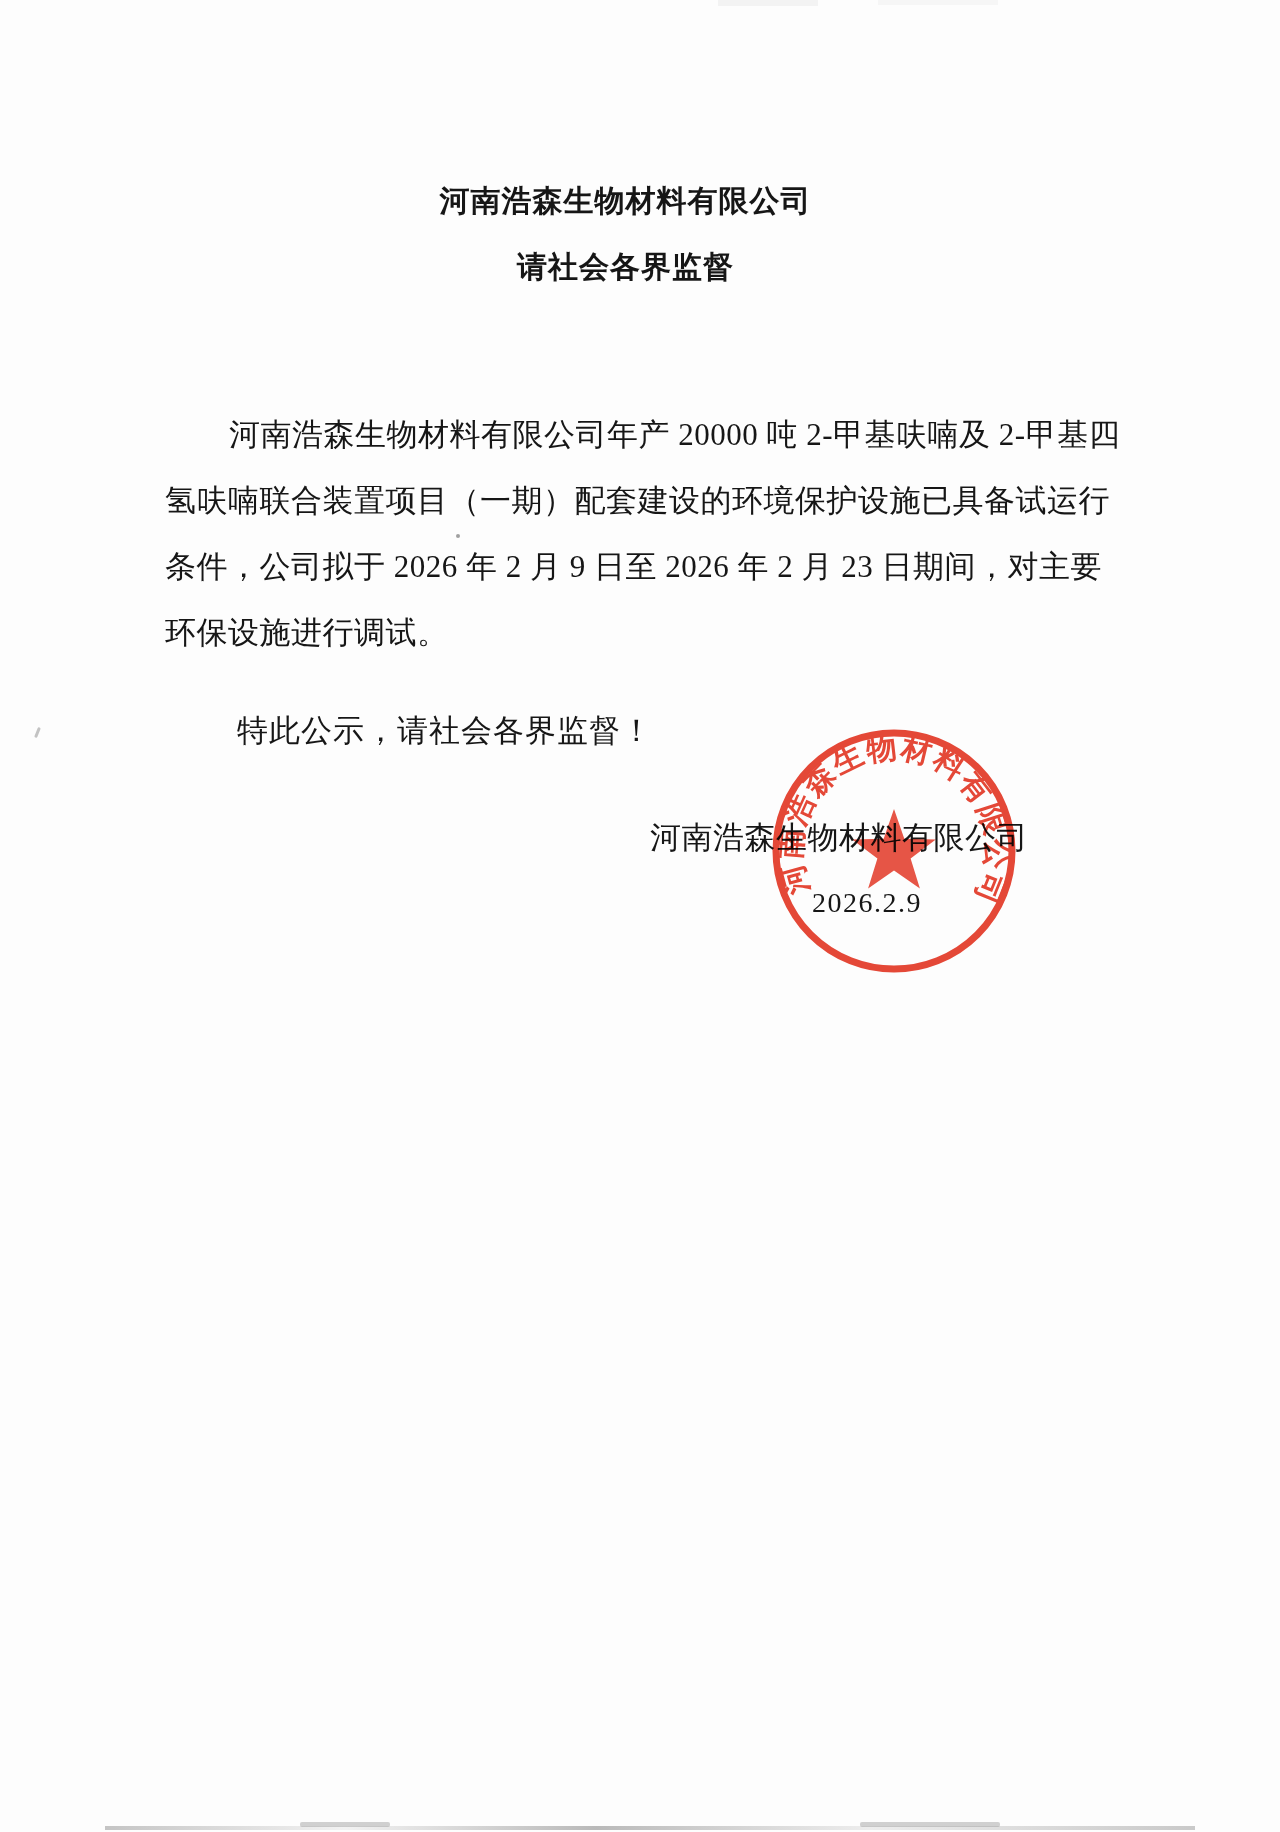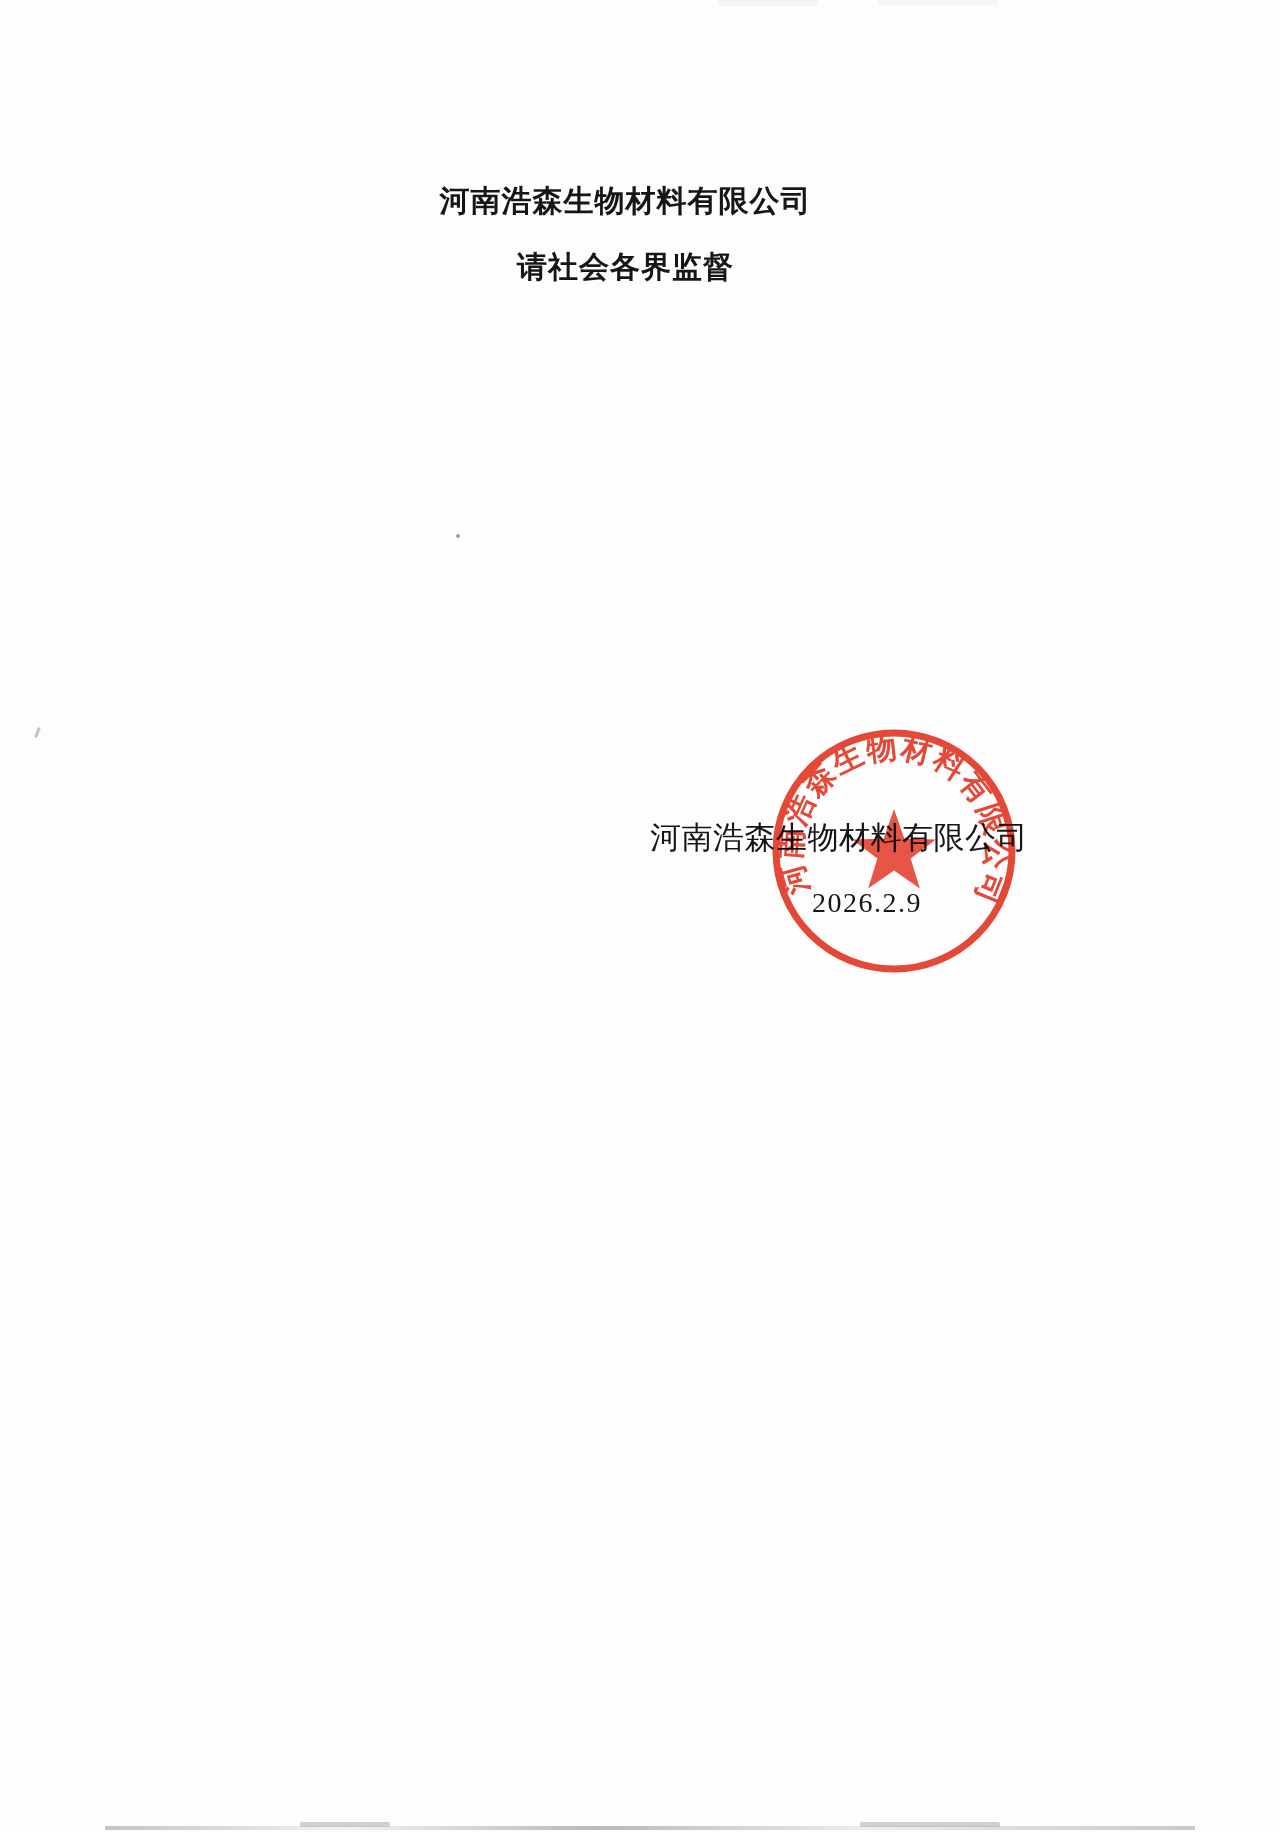--- a/index.html
+++ b/index.html
@@ -79,21 +79,28 @@
   <div class="artifact speck-tick"></div>
   <div class="artifact bottom-strip"></div>
   <div class="artifact bottom-dash" style="left:300px;width:90px;"></div>
   <div class="artifact bottom-dash" style="left:860px;width:140px;"></div>
 
   <div class="titles">
     <div class="title-line">河南浩森生物材料有限公司</div>
     <div class="title-line">请社会各界监督</div>
   </div>
 
+  <div class="para">
+    <div class="pline indent just">河南浩森生物材料有限公司年产 20000 吨 2-甲基呋喃及 2-甲基四</div>
+    <div class="pline just">氢呋喃联合装置项目（一期）配套建设的环境保护设施已具备试运行</div>
+    <div class="pline just">条件，公司拟于 2026 年 2 月 9 日至 2026 年 2 月 23 日期间，对主要</div>
+    <div class="pline">环保设施进行调试。</div>
+  </div>
 
+  <div class="closing">特此公示，请社会各界监督！</div>
 
   <div class="signature">河南浩森生物材料有限公司</div>
   <div class="sign-date">2026.2.9</div>
 
   <svg class="seal" viewBox="0 0 244 244">
     <defs>
       <path id="seal-text-arc" d="M 37.7 161.3 A 93 93 0 1 1 206.3 161.3" fill="none"></path>
     </defs>
     <circle class="seal-ring" cx="122" cy="122" r="118"></circle>
     <path class="seal-star" transform="translate(122,124)" d="M0,-44 L10.3,-14.2 L41.8,-13.6 L16.6,5.4 L25.9,35.6 L0,17.5

